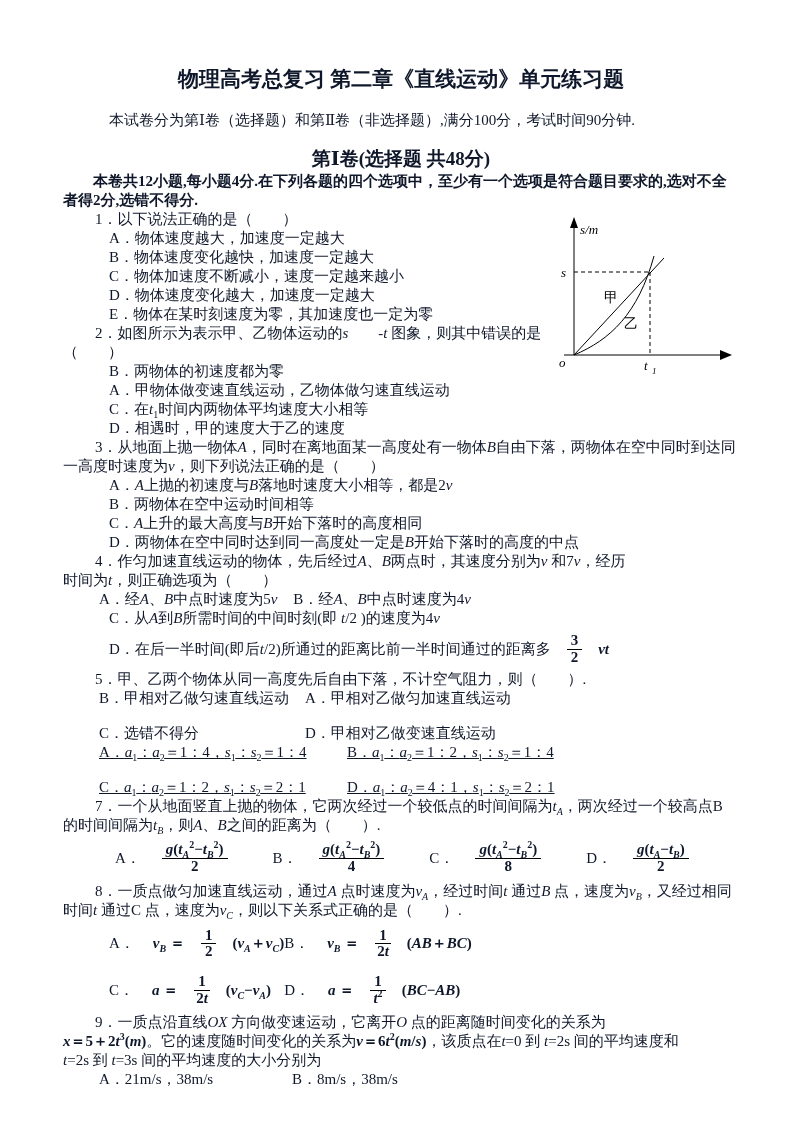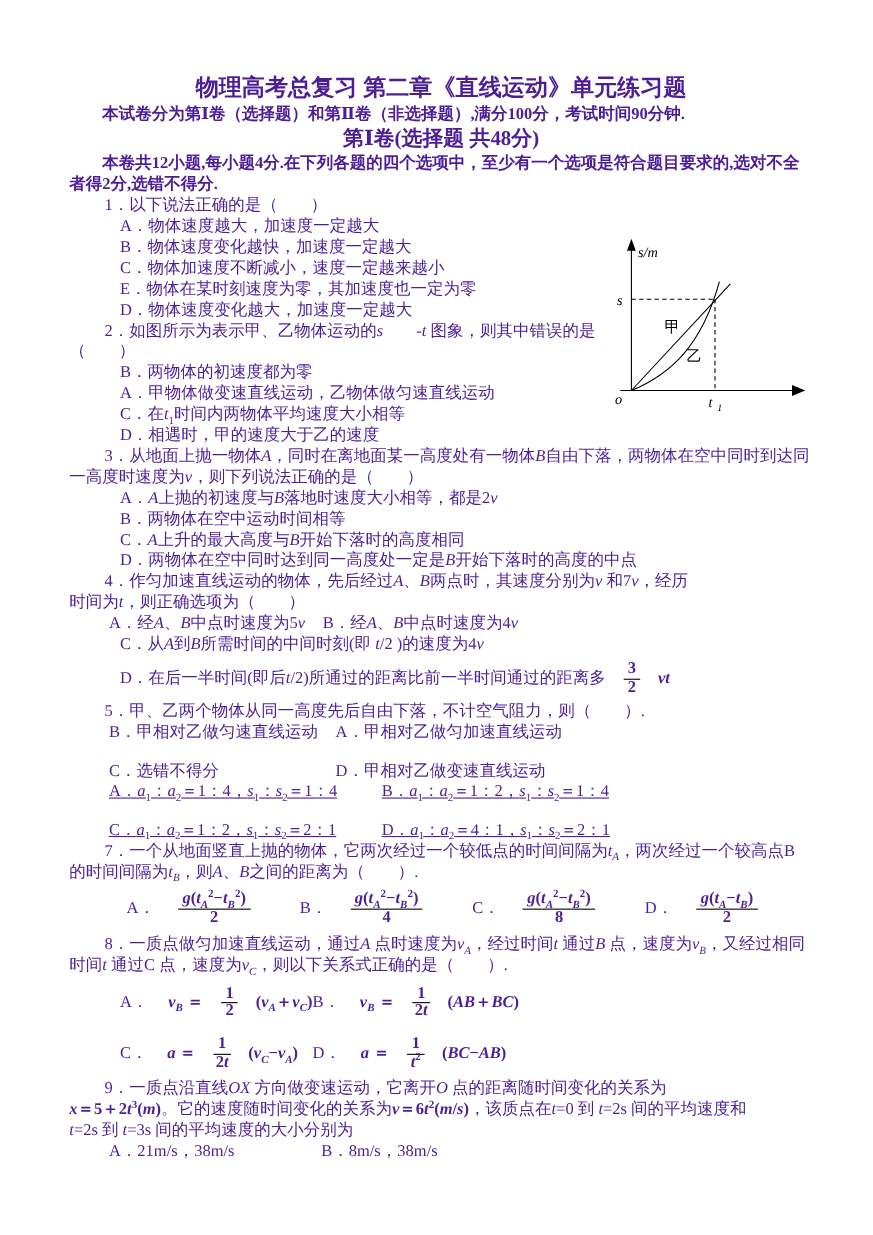--- a/index.html
+++ b/index.html
@@ -1,20 +1,20 @@
 <!DOCTYPE html>
 <html><head>
 <meta charset="utf-8">
 <style>
   html,body{margin:0;padding:0;background:#888;}
   .page{position:relative;width:794px;height:1123px;margin:0 auto;background:#ffffff;
-        font-family:"Liberation Serif","DejaVu Serif",serif;color:#4c1d95;overflow:hidden;}
+        font-family:"Liberation Serif","DejaVu Serif",serif;color:#0f172a;overflow:hidden;}
   .content{padding:64px 55px 0 63px;font-size:15px;line-height:19px;}
   h1{font-size:21px;line-height:30px;margin:0;text-align:center;font-weight:bold;}
-  .subtitle{margin:0;font-weight:bold;text-indent:30px;line-height:20px;}
+  .subtitle{margin:16px;font-weight:normal;text-indent:30px;line-height:20px;}
   h2{font-size:19px;line-height:26px;margin:0;text-align:center;font-weight:bold;}
   .intro{margin:0;font-weight:bold;text-indent:30px;}
   p{margin:0;}
   .q{margin:0;}
   .stem{margin:0;text-indent:32px;}
   .opt{margin-left:46px;}
   .grid2{display:grid;grid-template-columns:minmax(177px,max-content) max-content;margin-left:36px;gap:16px;}
   .grid2 .opt{margin-left:0;}
   .grid2w{grid-template-columns:minmax(232px,max-content) max-content;text-decoration:underline;}
   .fline{display:flex;align-items:center;margin:4px 0 4px 46px;min-height:34px;}
@@ -47,22 +47,22 @@
     <p class="subtitle">本试卷分为第Ⅰ卷（选择题）和第Ⅱ卷（非选择题）,满分100分，考试时间90分钟.</p>
     <h2>第Ⅰ卷(选择题 共48分)</h2>
     <p class="intro">本卷共12小题,每小题4分.在下列各题的四个选项中，至少有一个选项是符合题目要求的,选对不全者得2分,选错不得分.</p>
 
     <section class="q">
       <p class="stem">1．以下说法正确的是（　　）</p>
       <div class="opts">
           <div class="opt">A．物体速度越大，加速度一定越大</div>
           <div class="opt">B．物体速度变化越快，加速度一定越大</div>
           <div class="opt">C．物体加速度不断减小，速度一定越来越小</div>
+          <div class="opt">D．物体速度变化越大，加速度一定越大</div>
           <div class="opt">E．物体在某时刻速度为零，其加速度也一定为零</div>
-          <div class="opt">D．物体速度变化越大，加速度一定越大</div>
         </div>
     </section>
 
     <section class="q">
       <p class="stem">2．如图所示为表示甲、乙物体运动的<i>s</i>　　-<i>t</i> 图象，则其中错误的是<br>（　　）</p>
       <div class="opts">
           <div class="opt">B．两物体的初速度都为零</div>
           <div class="opt">A．甲物体做变速直线运动，乙物体做匀速直线运动</div>
           <div class="opt">C．在<i>t</i><sub>1</sub>时间内两物体平均速度大小相等</div>
           <div class="opt">D．相遇时，甲的速度大于乙的速度</div>

